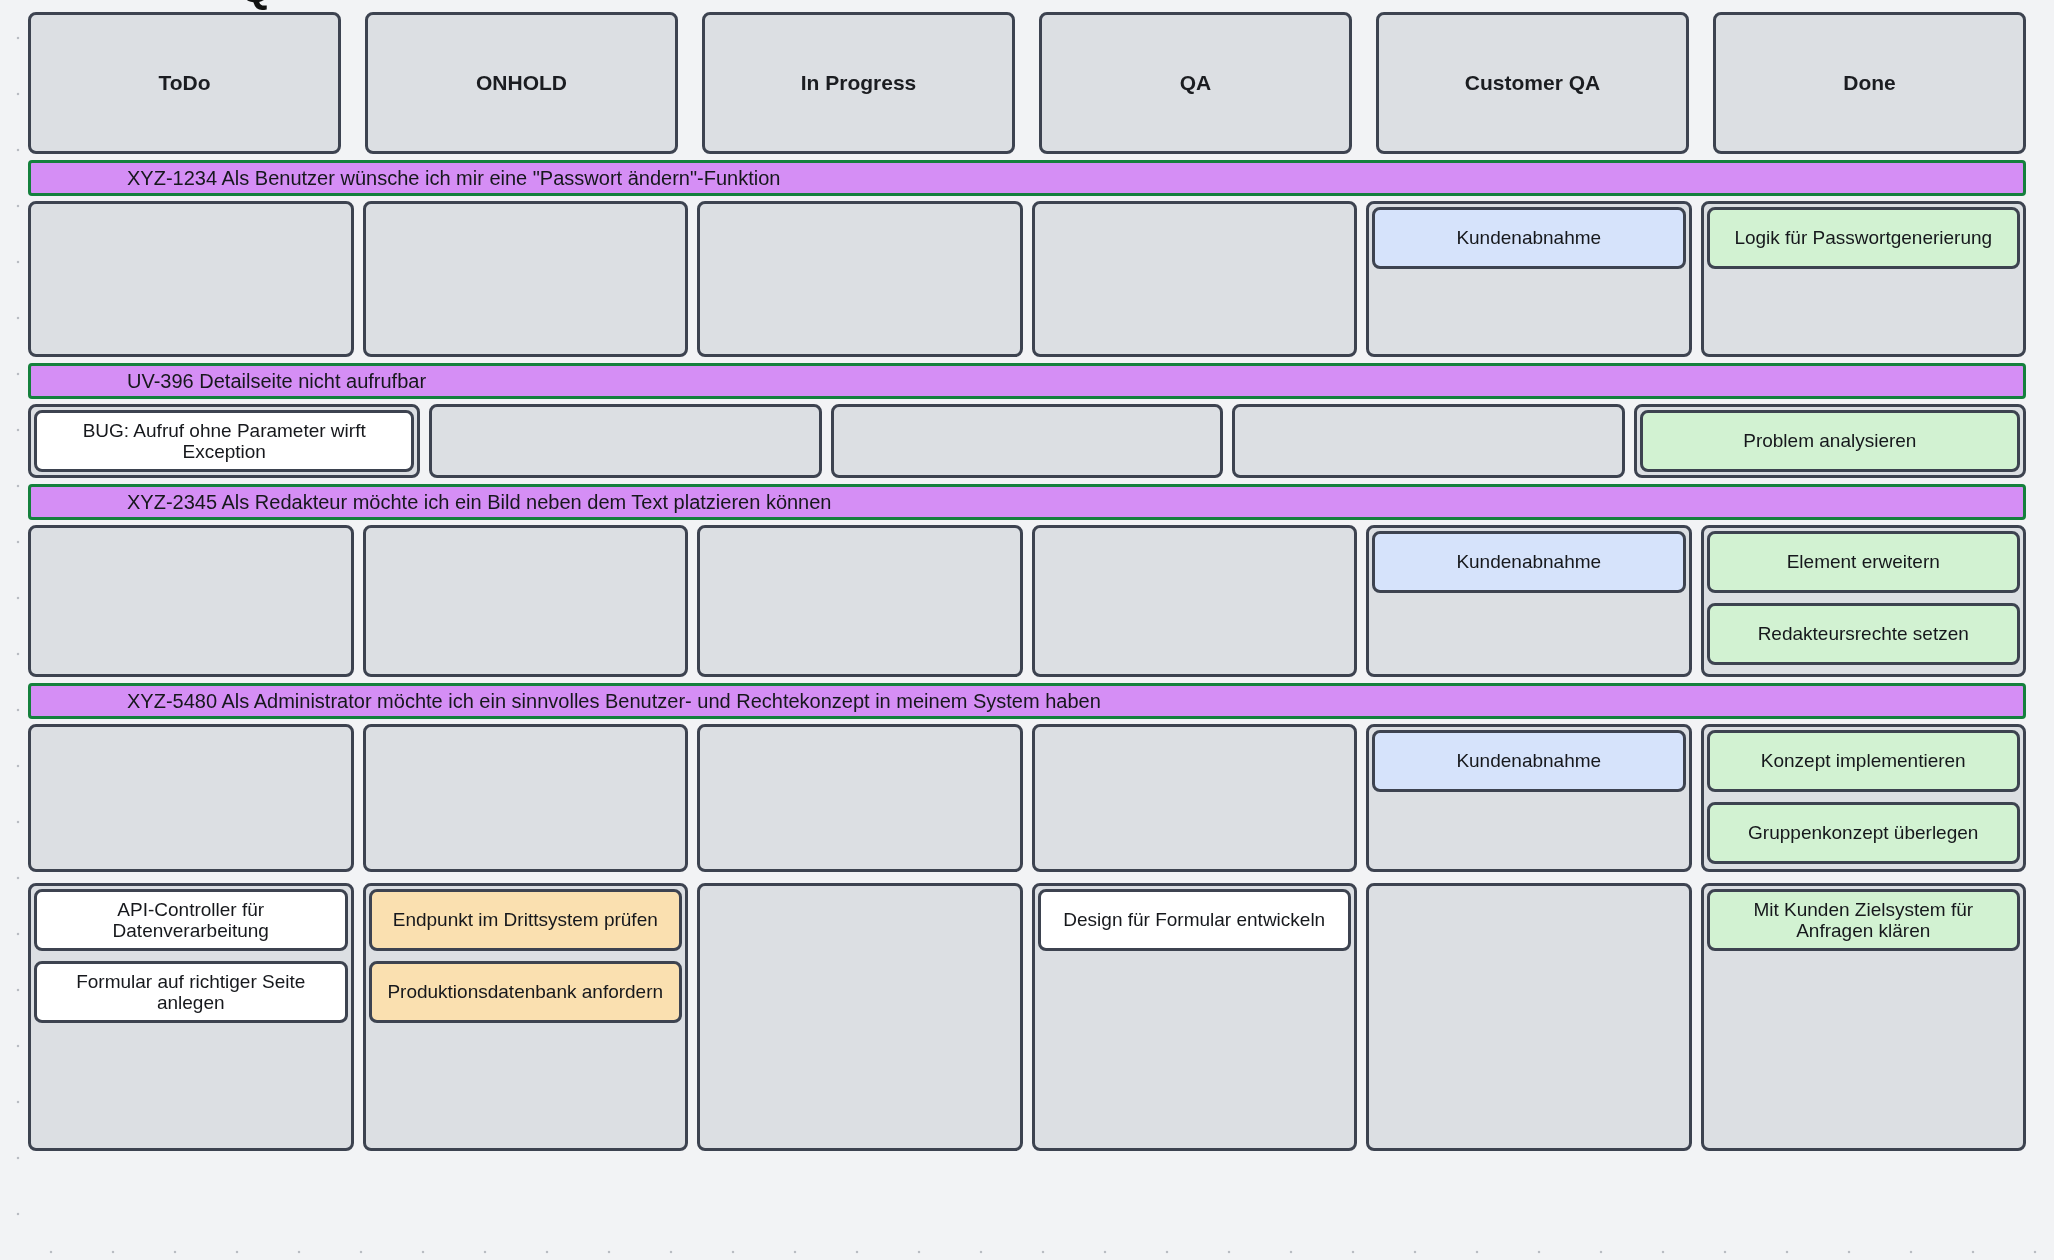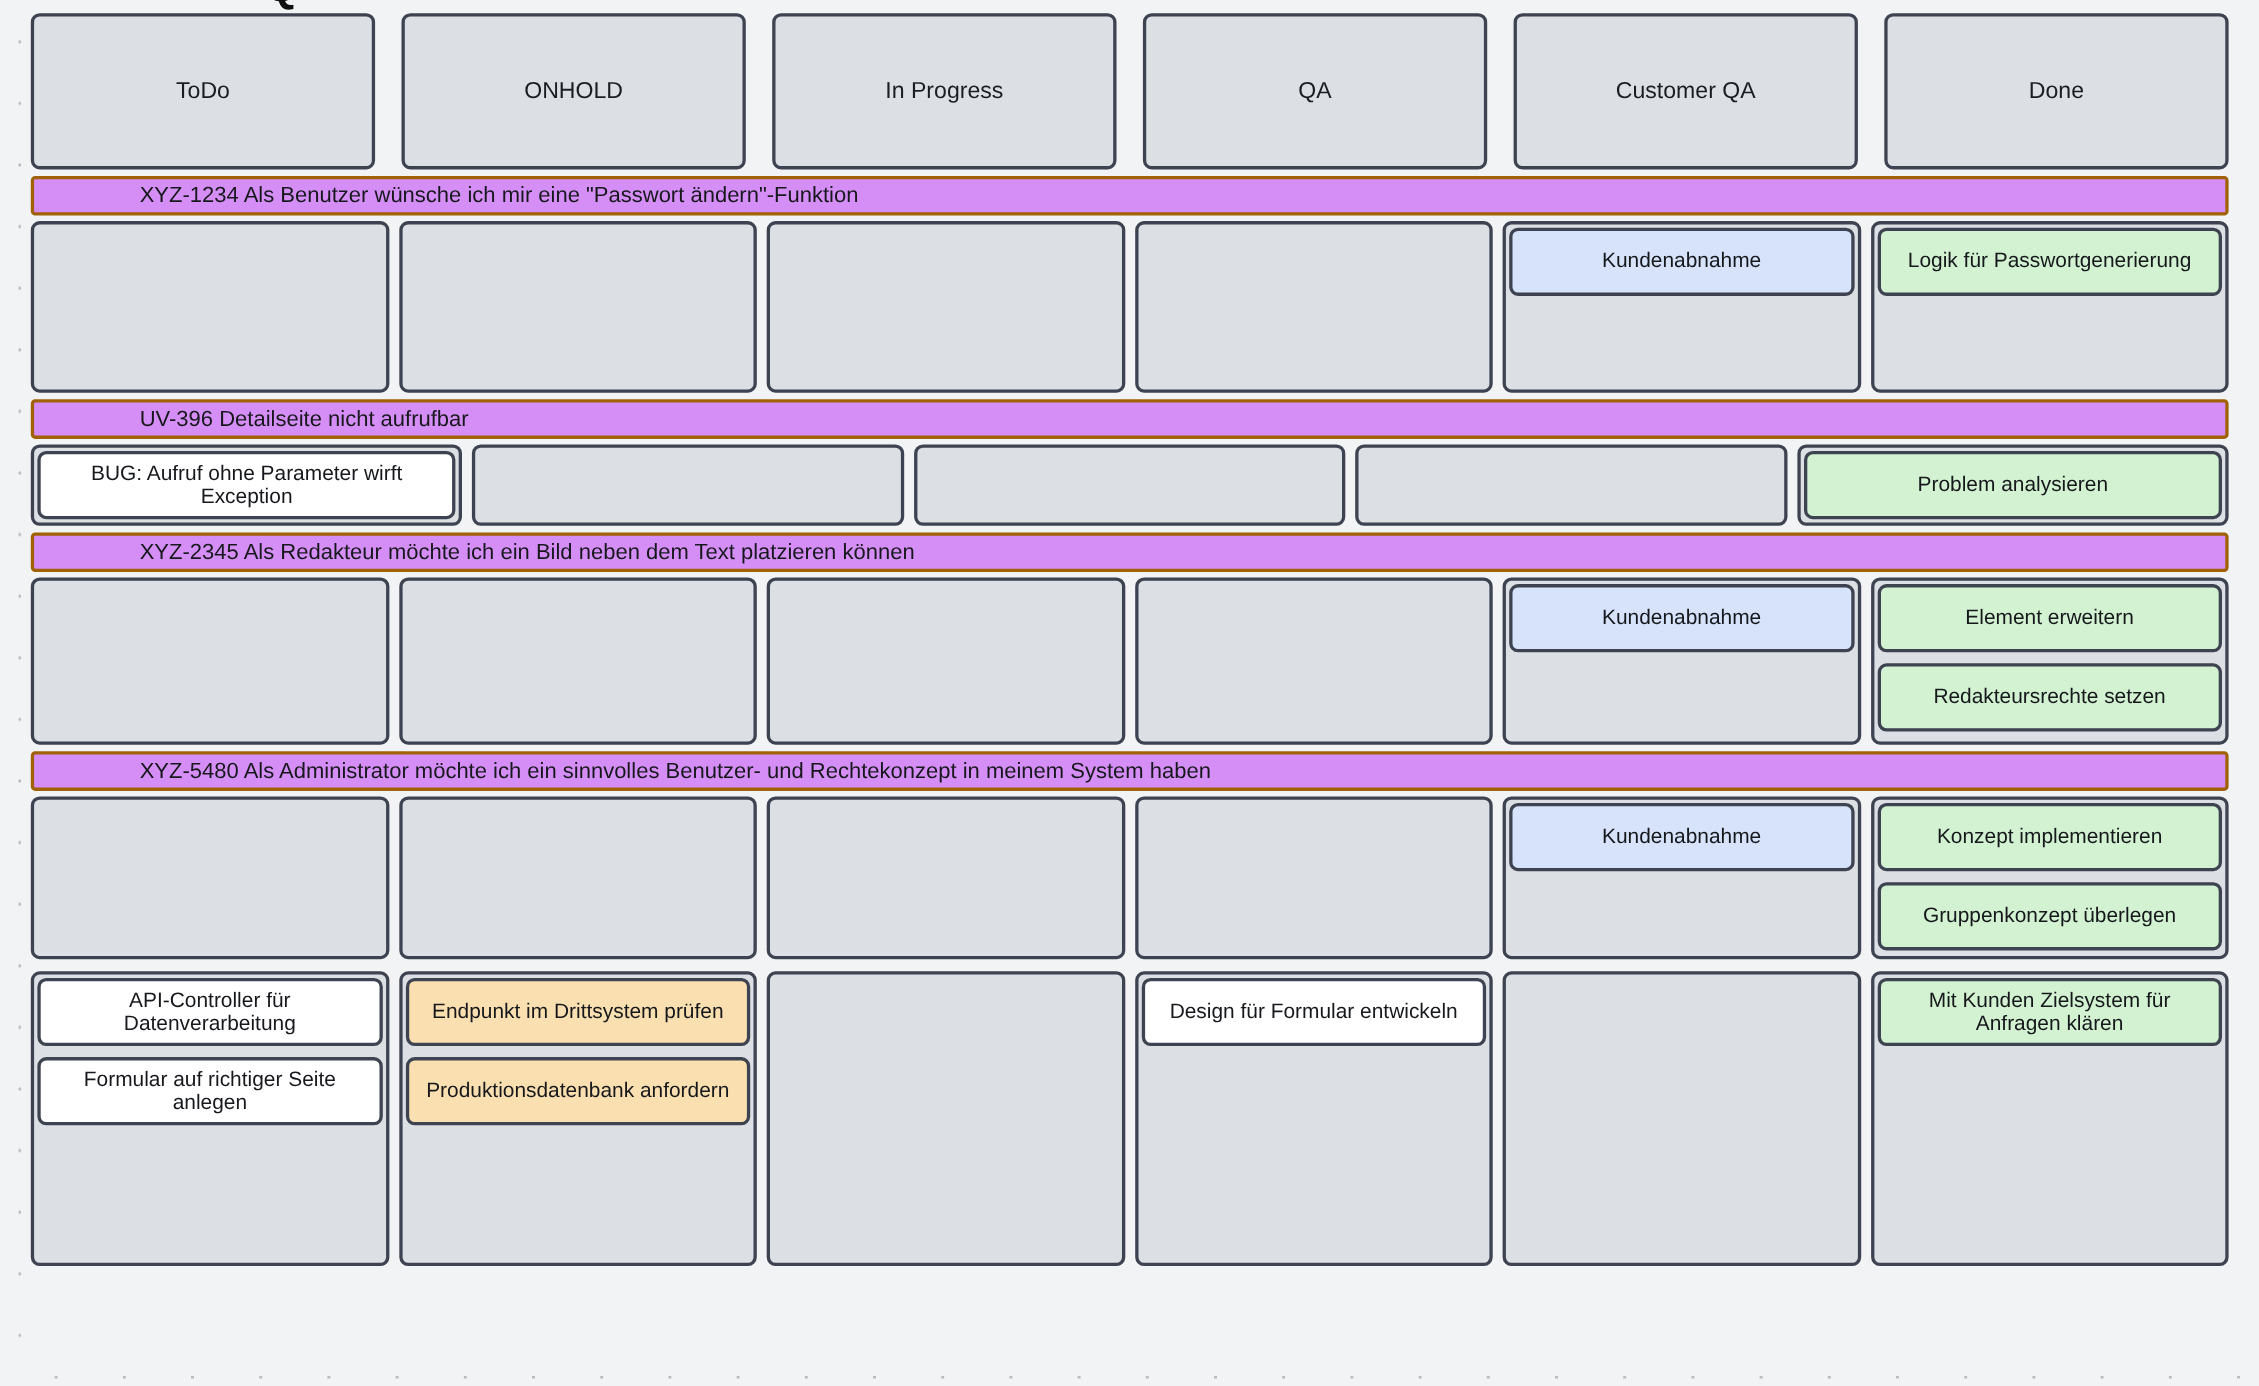--- a/index.html
+++ b/index.html
@@ -66,20 +66,21 @@
     display: flex;
     flex-direction: column;
   }
 
   
   .col-head-row {
     display: flex;
     gap: 24px;
     height: 142px;
     flex: 0 0 auto;
+    font-weight: bold;
   }
   .col-head {
     flex: 1 1 0;
     background: #dcdfe3;
     border: 3px solid #3d4350;
     border-radius: 8px;
     display: flex;
     align-items: center;
     justify-content: center;
     box-sizing: border-box;
@@ -91,21 +92,21 @@
 
   
   .swimlane {
     flex: 0 0 auto;
     display: flex;
     flex-direction: column;
     margin-top: 6px;
   }
   .swimlane-header {
     background: #d58ef5;
-    border: 3px solid #a16207;
+    border: 3px solid #15803d;
     border-radius: 4px;
     height: 36px;
     display: flex;
     align-items: center;
     box-sizing: border-box;
     text-align: right;
   }
   .swimlane-title {
     font-size: 20px;
     color: #16181c;

